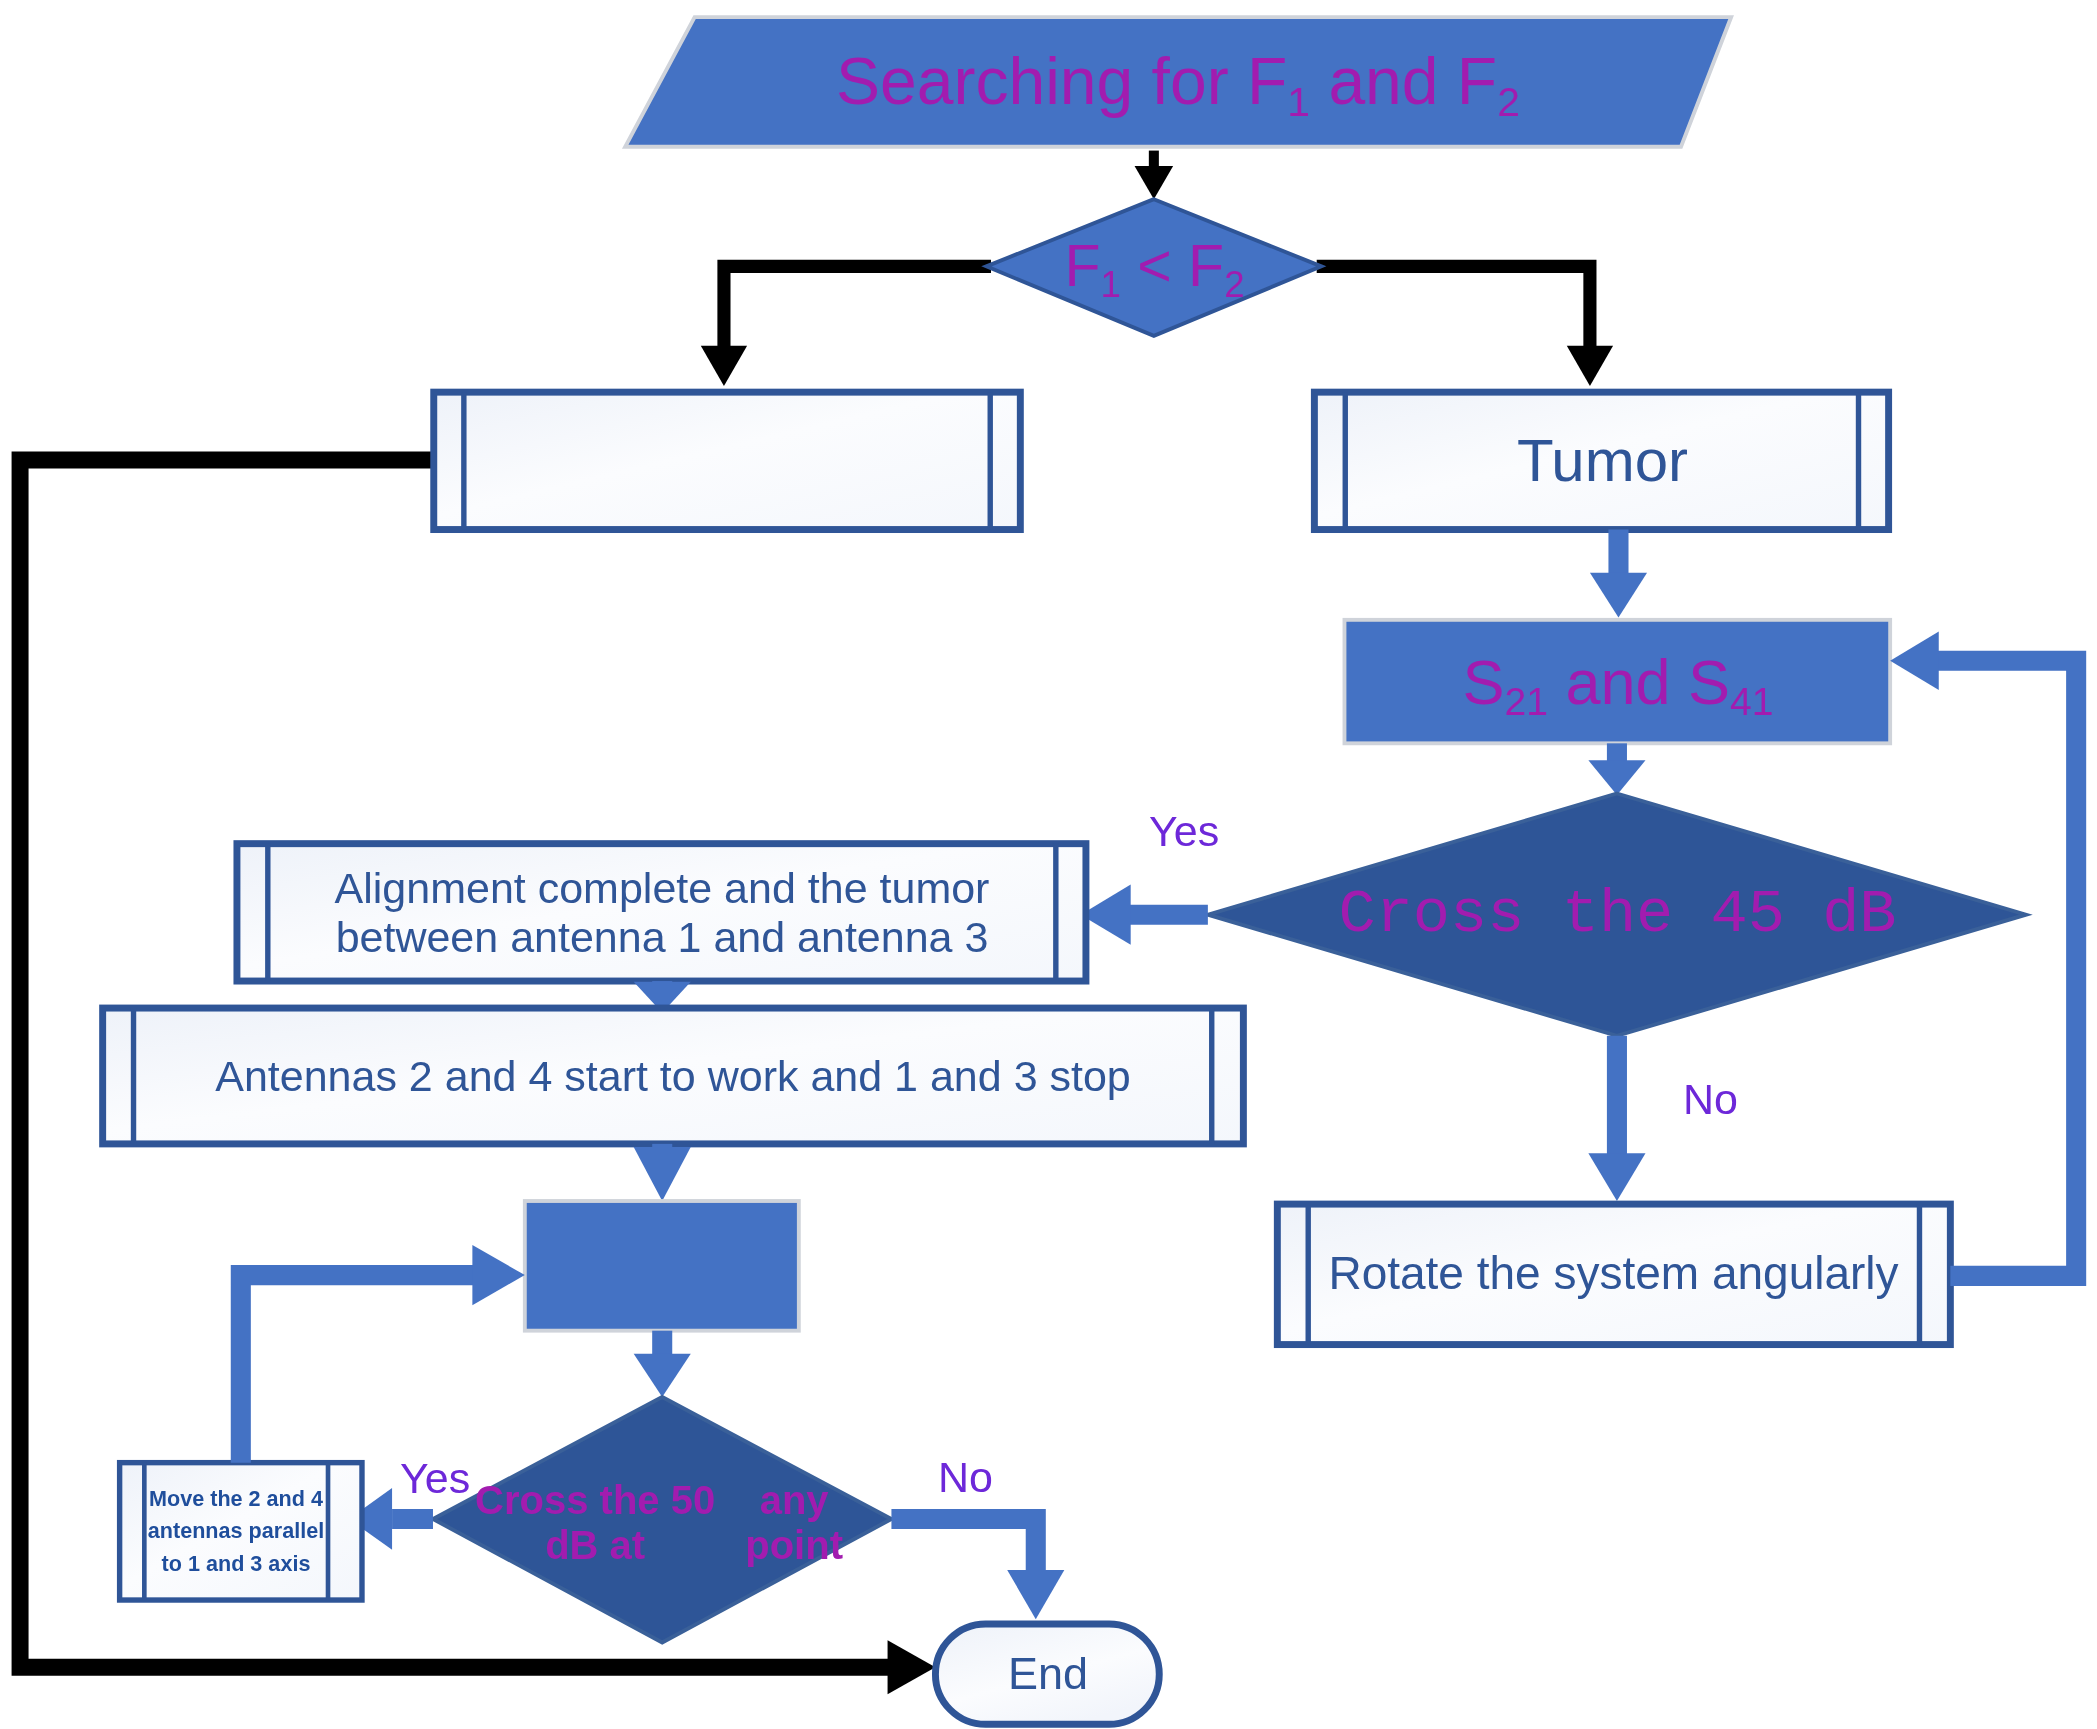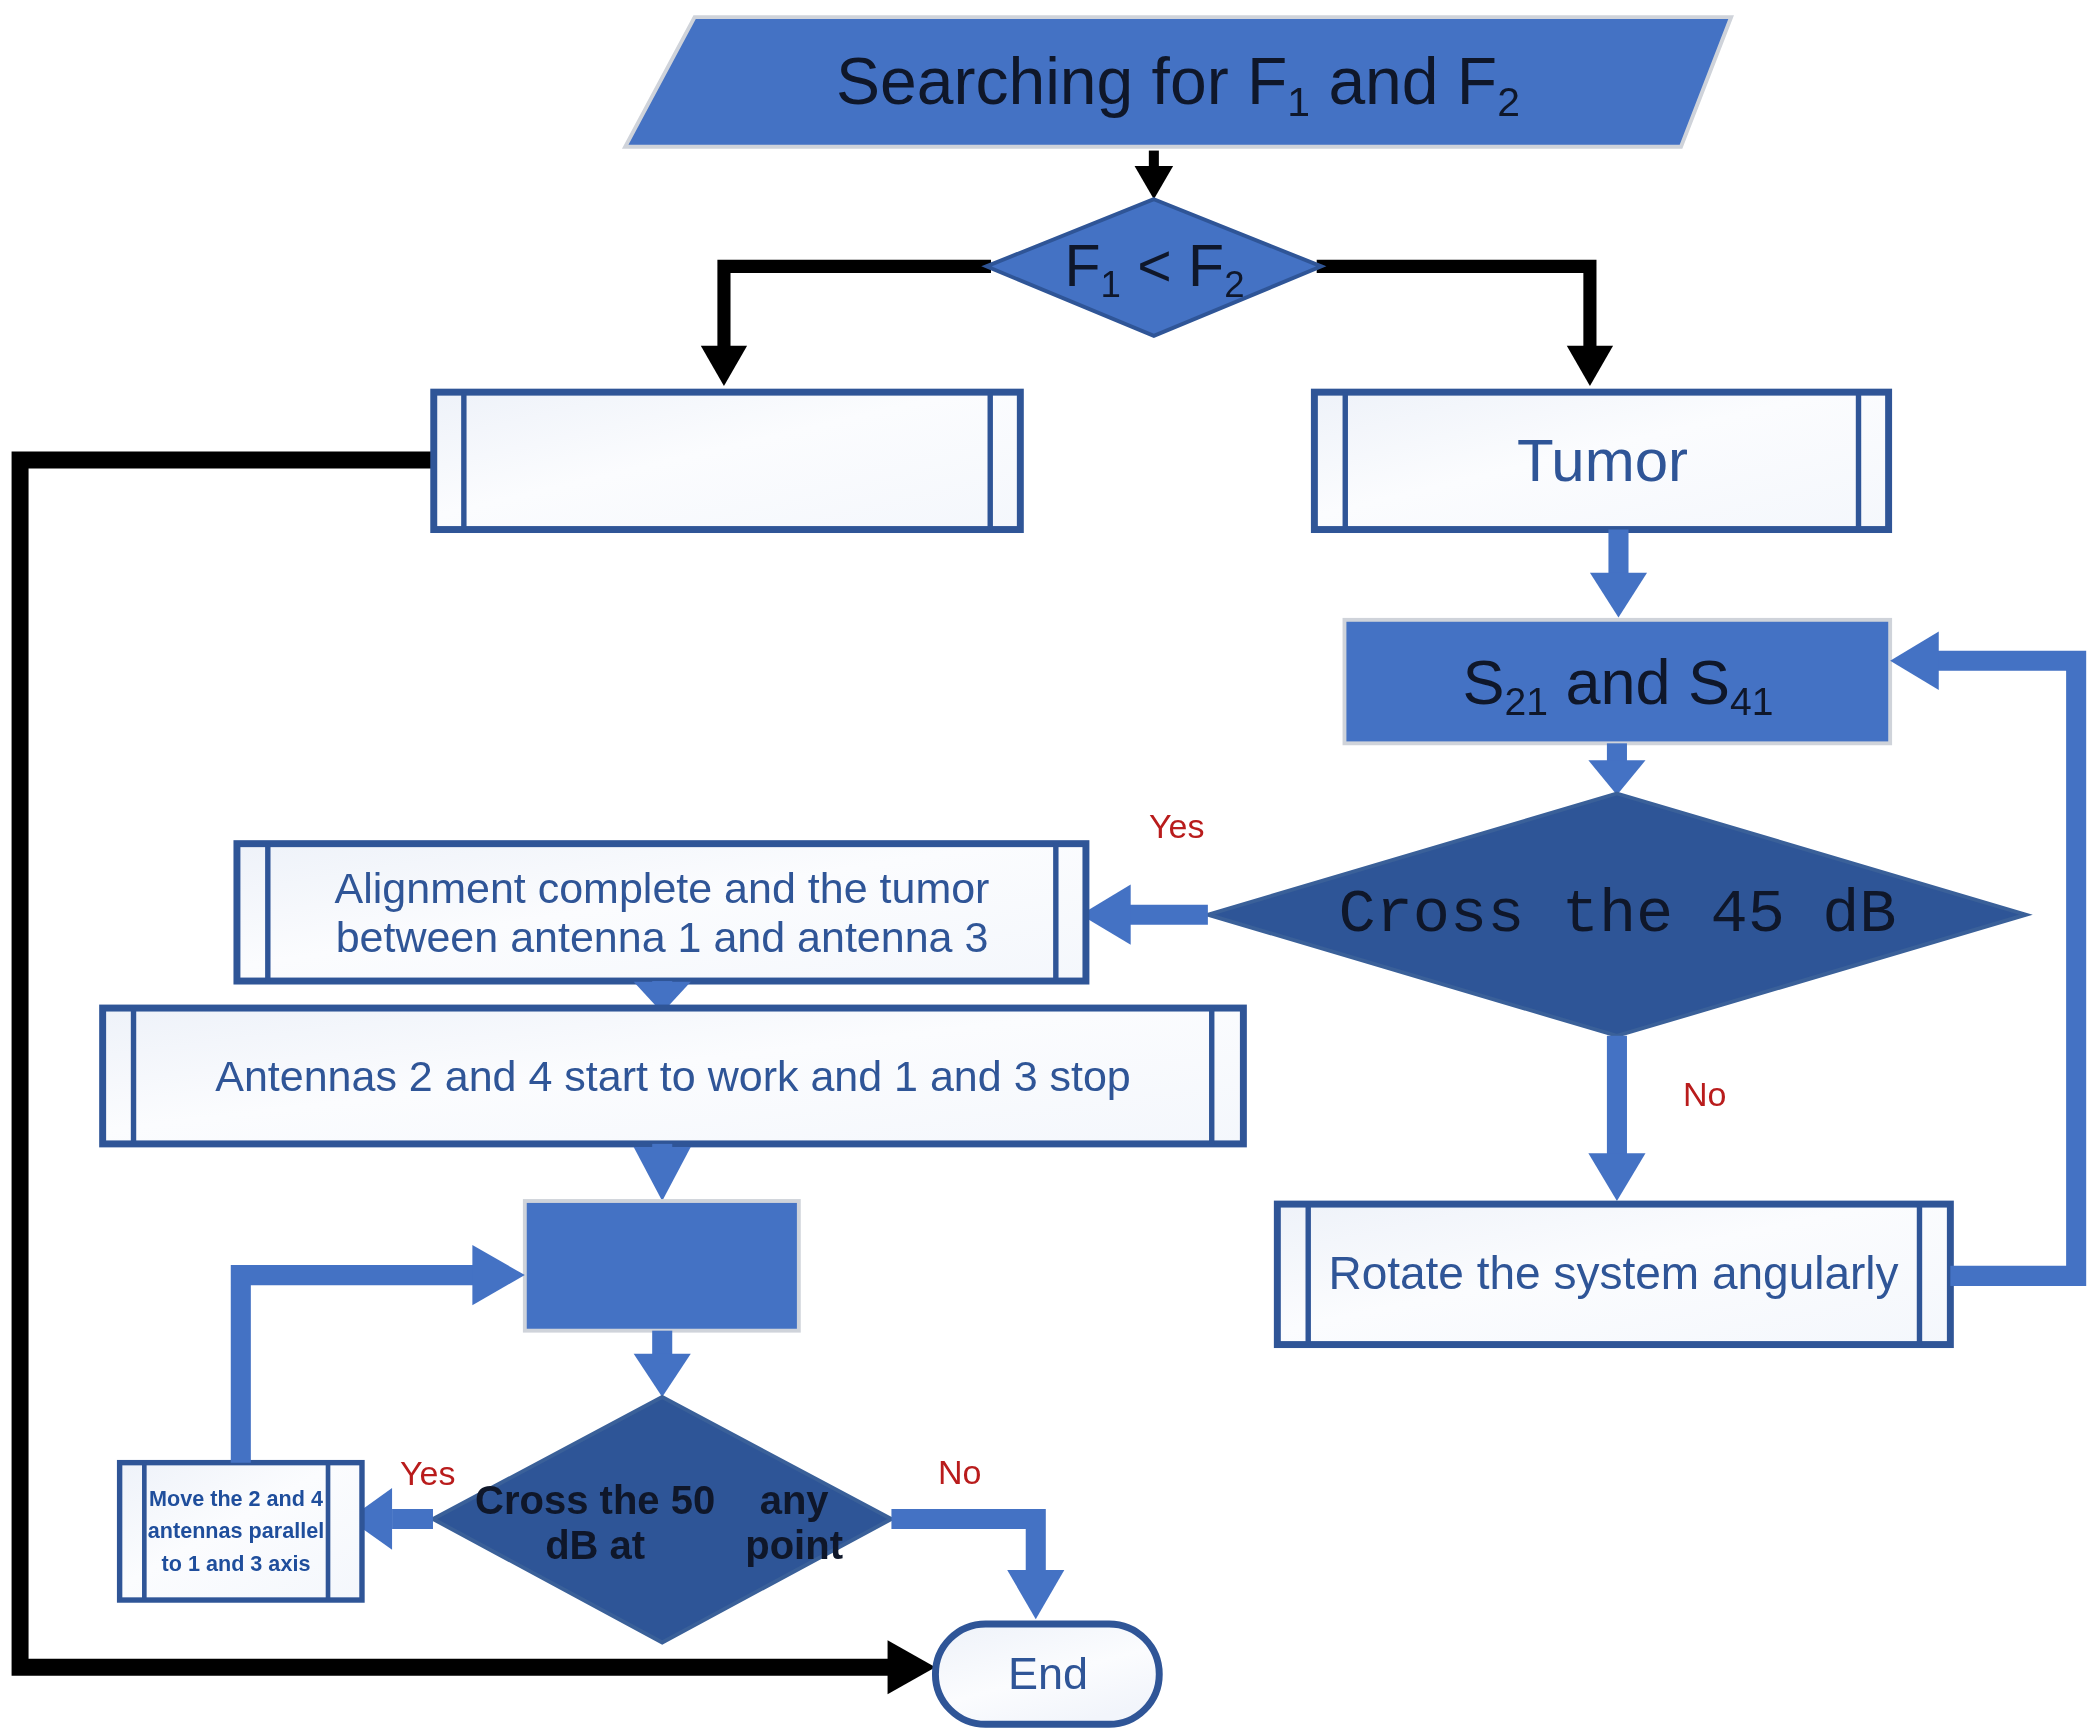--- a/index.html
+++ b/index.html
@@ -24,33 +24,33 @@
   }
   .node-text {
     position: absolute;
     display: flex;
     align-items: center;
     justify-content: center;
     text-align: center;
     line-height: 1.12;
     pointer-events: none;
   }
-  .t-white { color: #0f172a; }
+  .t-white { color: #a21caf; }
   .t-blue  { color: #2f5597; }
   .t-dkblue { color: #1f4e9c; }
   sub {
     font-size: 0.62em;
     vertical-align: baseline;
     position: relative;
     top: 0.30em;
   }
   .lbl {
     position: absolute;
-    color: #b91c1c;
-    font-size: 34px;
+    color: #6d28d9;
+    font-size: 43px;
     white-space: nowrap;
   }
 </style>
 </head>
 <body>
 
 <div id="canvas">
 
   <svg id="flow-svg" viewBox="0 0 2717 2240">
     <defs>

